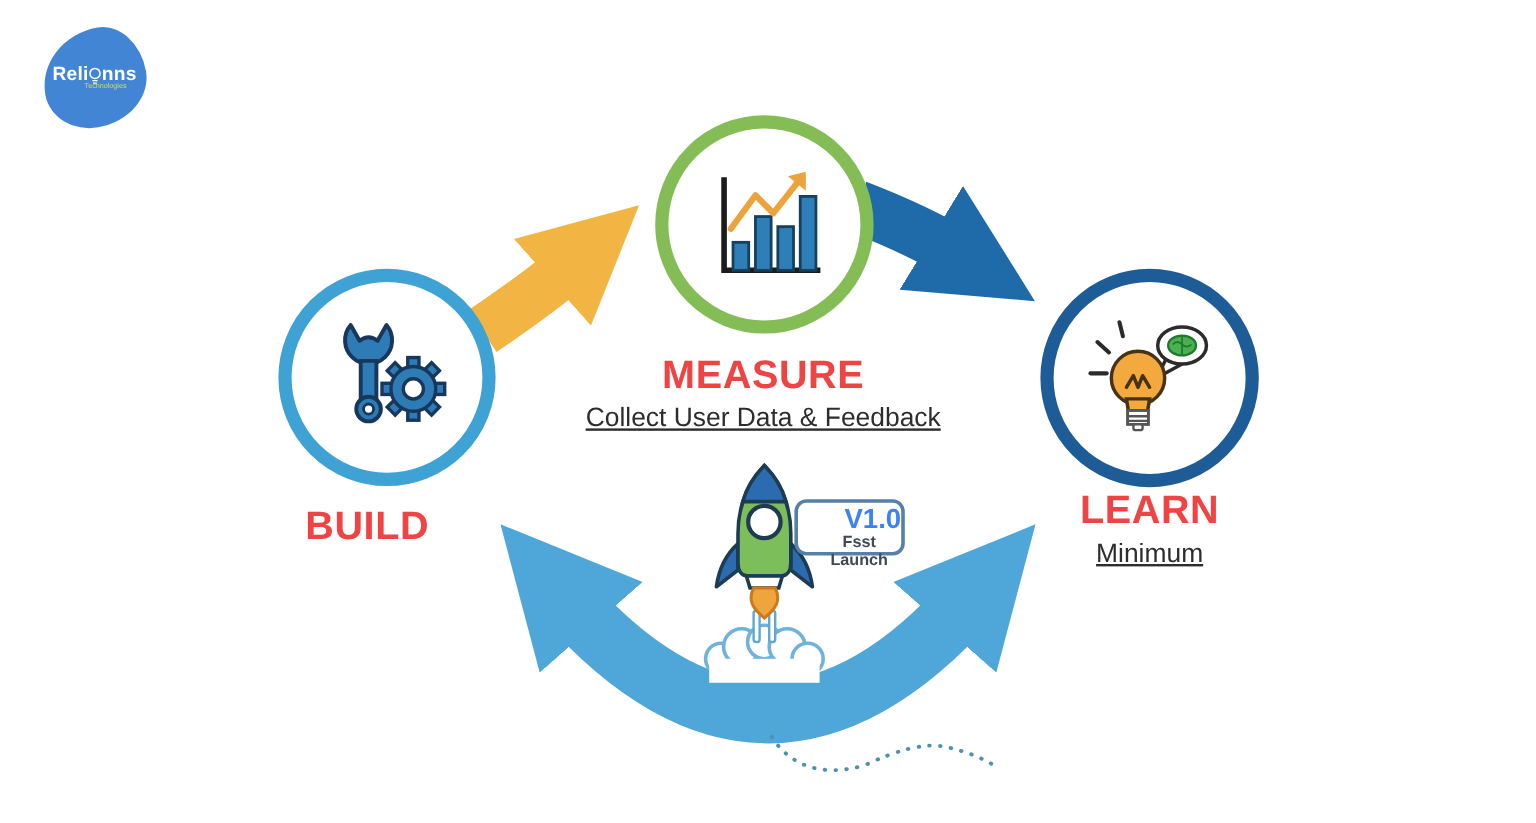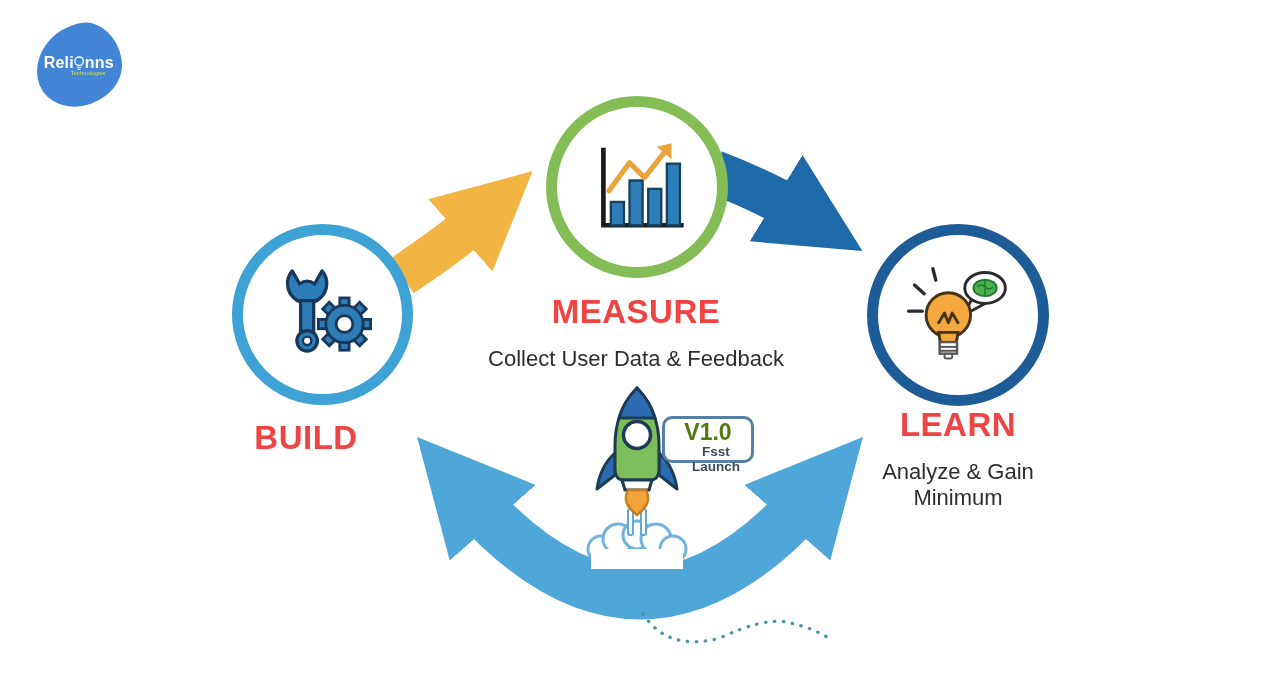--- a/index.html
+++ b/index.html
@@ -12,32 +12,32 @@
   
   .circle{position:absolute;border-radius:50%;background:#fff;box-sizing:border-box;
           display:flex;align-items:center;justify-content:center;}
   .circle-build{left:232px;top:224px;width:181px;height:181px;border:11px solid #3FA2D4;}
   .circle-measure{left:546px;top:96px;width:182px;height:182px;border:11px solid #84BD55;}
   .circle-learn{left:867px;top:224px;width:182px;height:182px;border:11px solid #1E5C97;}
 
   
   .stage-text{position:absolute;text-align:center;}
   .stage-text .title{font-size:33px;font-weight:700;letter-spacing:.5px;color:#ef4444;line-height:36px;}
-  .stage-text .subtitle{font-size:22px;line-height:26px;color:#2d2d2d;margin-top:16px;}
+  .stage-text .subtitle{font-size:22px;line-height:26px;color:#2d2d2d;margin-top:5px;text-decoration:underline;}
   .text-build{left:176px;top:420px;width:260px;}
   .text-measure{left:446px;top:294px;width:380px;}
   .text-learn{left:828px;top:407px;width:260px;}
 
   
   .rocket-box{position:absolute;left:567px;top:377px;width:140px;height:195px;}
 
   
   .badge{position:absolute;left:662px;top:416px;width:92px;height:47px;background:#fff;
          border:3px solid #5580A8;border-radius:10px;box-sizing:border-box;text-align:center;padding-top:2px;}
-  .badge .version{font-size:23px;font-weight:700;color:#4d7c0f;line-height:23px;}
+  .badge .version{font-size:23px;font-weight:700;color:#3b82f6;line-height:23px;text-align:right;}
   .badge .label{font-size:13.5px;font-weight:600;color:#3f4a56;line-height:15px;padding-left:16px;}
 
   
   .logo{position:absolute;left:36px;top:24px;width:86px;height:82px;background:#4285D5;
         border-radius:61% 39% 55% 45%/58% 52% 48% 42%;transform:rotate(-10deg);
         display:flex;flex-direction:column;align-items:center;justify-content:center;}
   .logo-row{display:flex;align-items:center;color:#fff;font-weight:700;font-size:16px;
             letter-spacing:.2px;transform:rotate(10deg);}
   .logo-tagline{font-size:6px;color:#d9dd55;transform:rotate(10deg);align-self:flex-end;margin:-1px 18px 0 0;}
 </style>
@@ -149,21 +149,20 @@
   <div class="stage-text text-measure">
     <div class="title">MEASURE</div>
     <div class="subtitle">
       <div>Collect User Data &amp; Feedback</div>
     </div>
   </div>
 
   <div class="stage-text text-learn">
     <div class="title">LEARN</div>
     <div class="subtitle">
-      <div>Analyze &amp; Gain</div>
       <div>Minimum</div>
     </div>
   </div>
 
   <div class="rocket-box">
     <svg width="140" height="195" viewBox="0 0 140 195">
 
       <path d="M 48 76 C 38 85 32 97 30 112 L 48 98 Z" fill="#2B6CB0" stroke="#1d3b52" stroke-width="3" stroke-linejoin="round"></path>
       <path d="M 92 76 C 102 85 108 97 110 112 L 92 98 Z" fill="#2B6CB0" stroke="#1d3b52" stroke-width="3" stroke-linejoin="round"></path>
 

